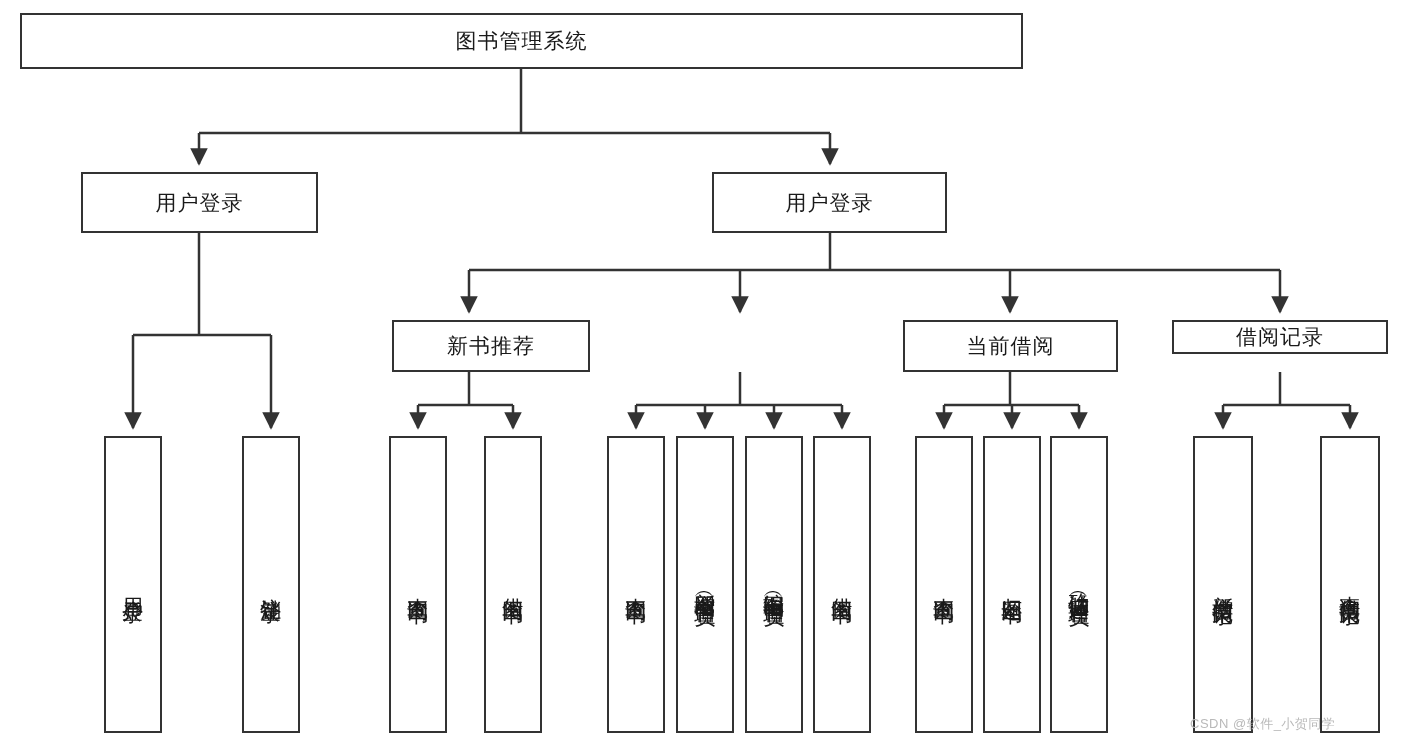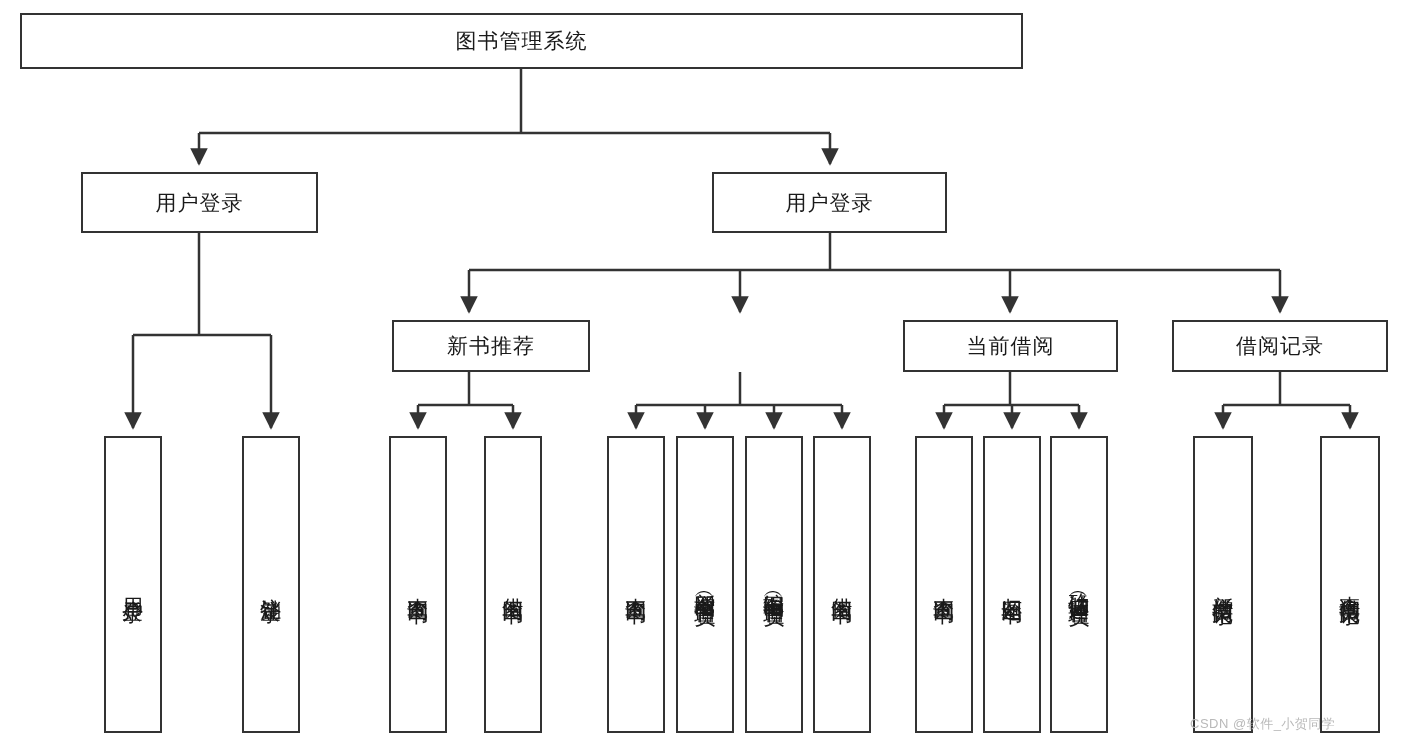--- a/index.html
+++ b/index.html
@@ -126,21 +126,21 @@
   <div class="node node-h" style="left: 712px; top: 172px; width: 235px; height: 61px;">
     <span>用户登录</span>
   </div>
 
   <div class="node node-h" style="left: 360px; top: 320px; width: 198px; height: 52px; margin-left: 32px;">
     <span>新书推荐</span>
   </div>
   <div class="node node-h" style="left: 903px; top: 320px; width: 215px; height: 52px;">
     <span>当前借阅</span>
   </div>
-  <div class="node node-h" style="left: 1172px; top: 320px; width: 216px; height: 52px;">
+  <div class="node node-h" style="left: 1172px; top: 320px; width: 216px; height: 34px;">
     <span>借阅记录</span>
   </div>
 
   <div class="node node-v" style="left: 104px; top: 436px; width: 58px; height: 297px;">
     <span>用户登录</span>
   </div>
   <div class="node node-v" style="left: 242px; top: 436px; width: 58px; height: 297px;">
     <span>注销登录</span>
   </div>
   <div class="node node-v" style="left: 389px; top: 436px; width: 58px; height: 297px;">

